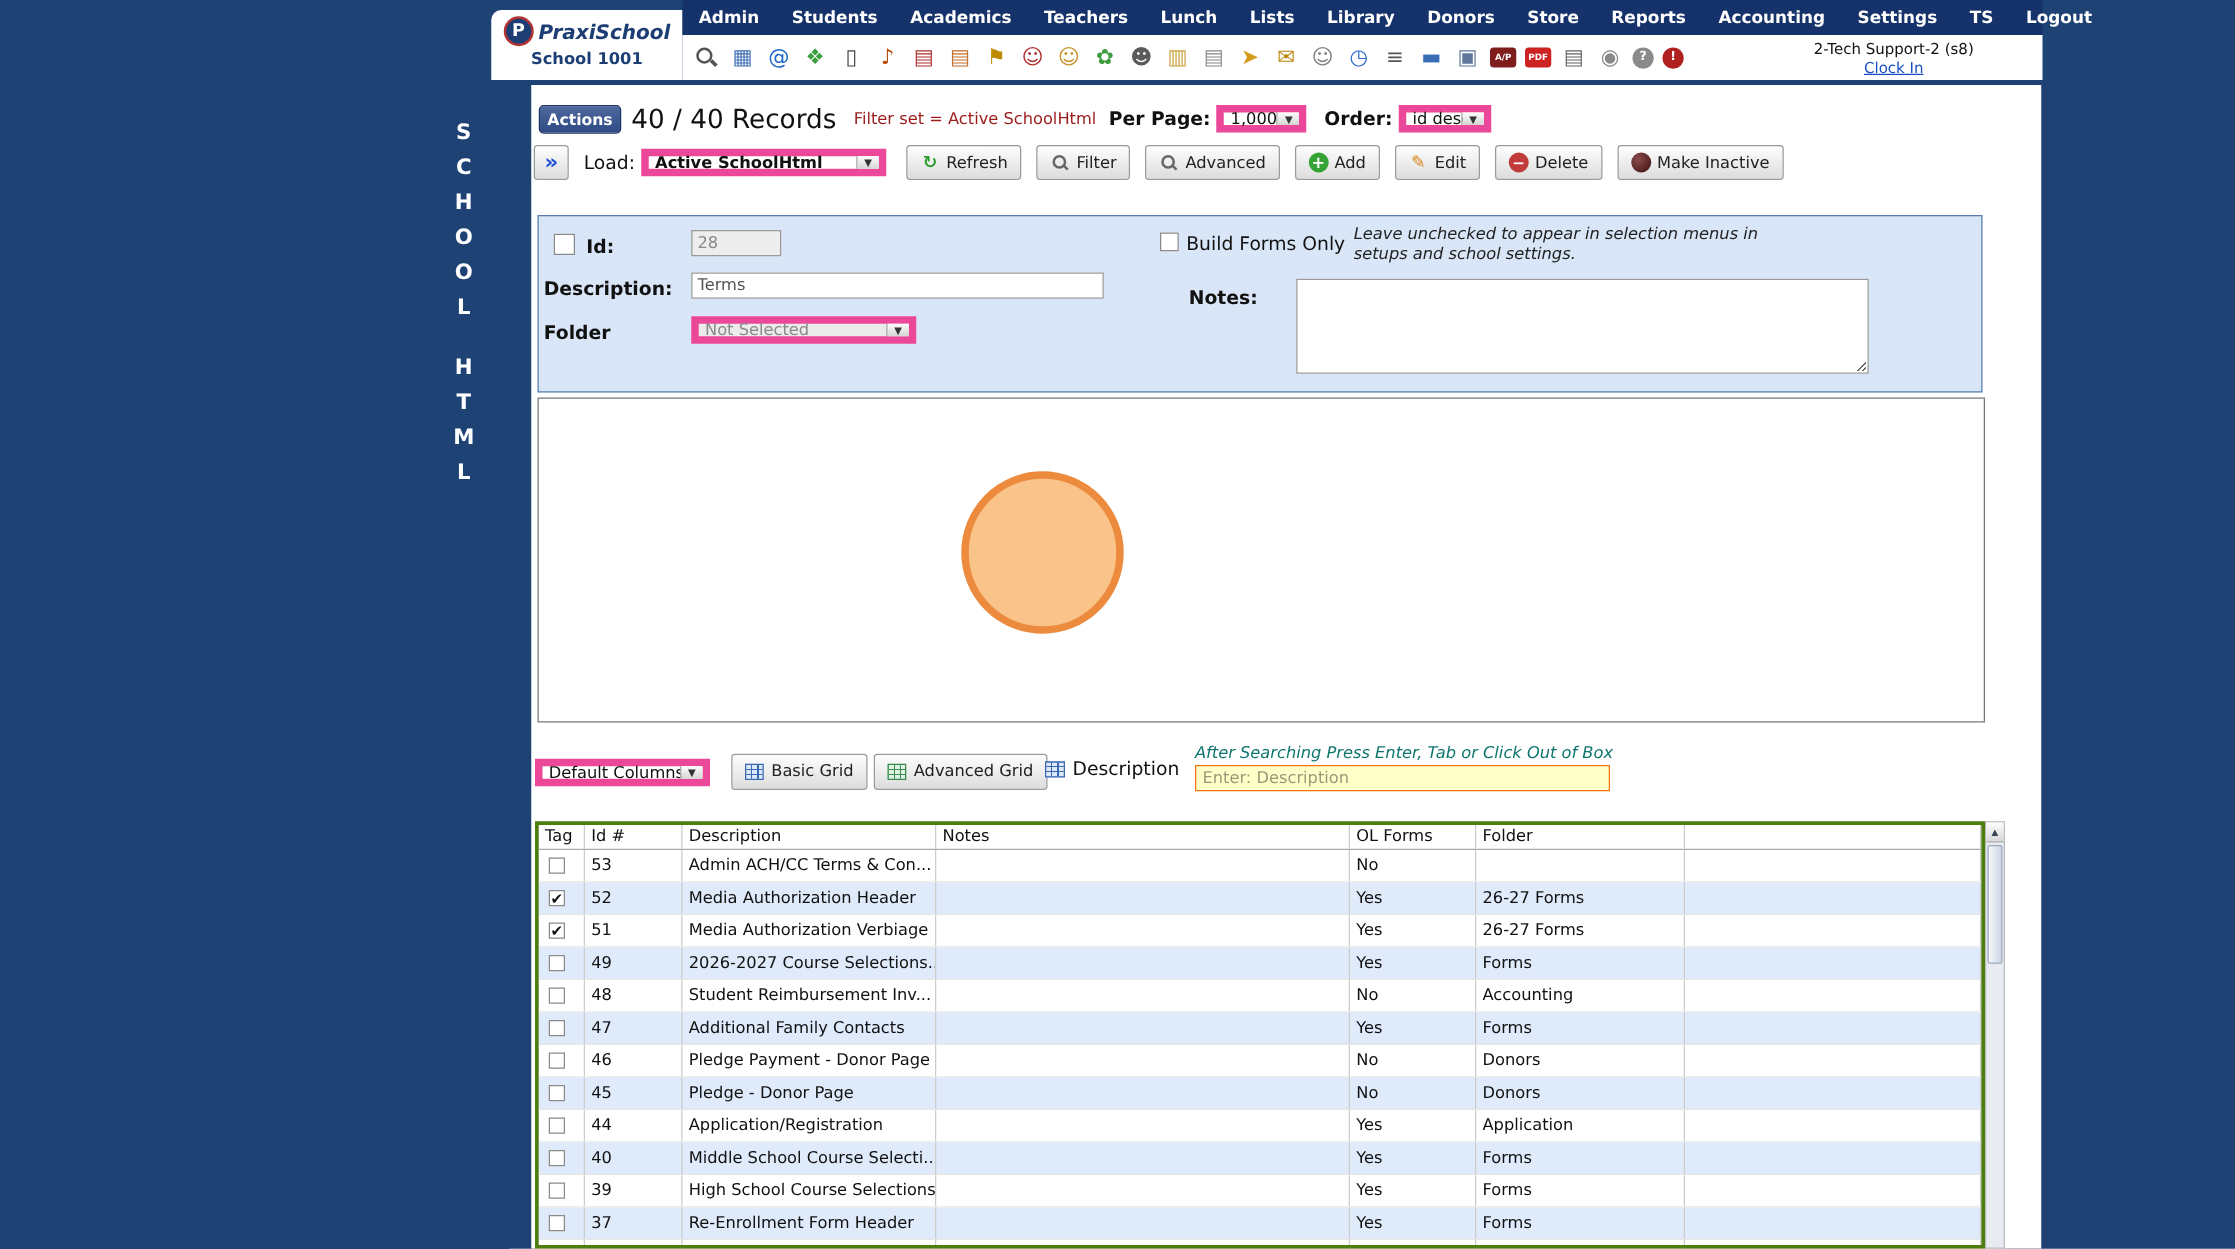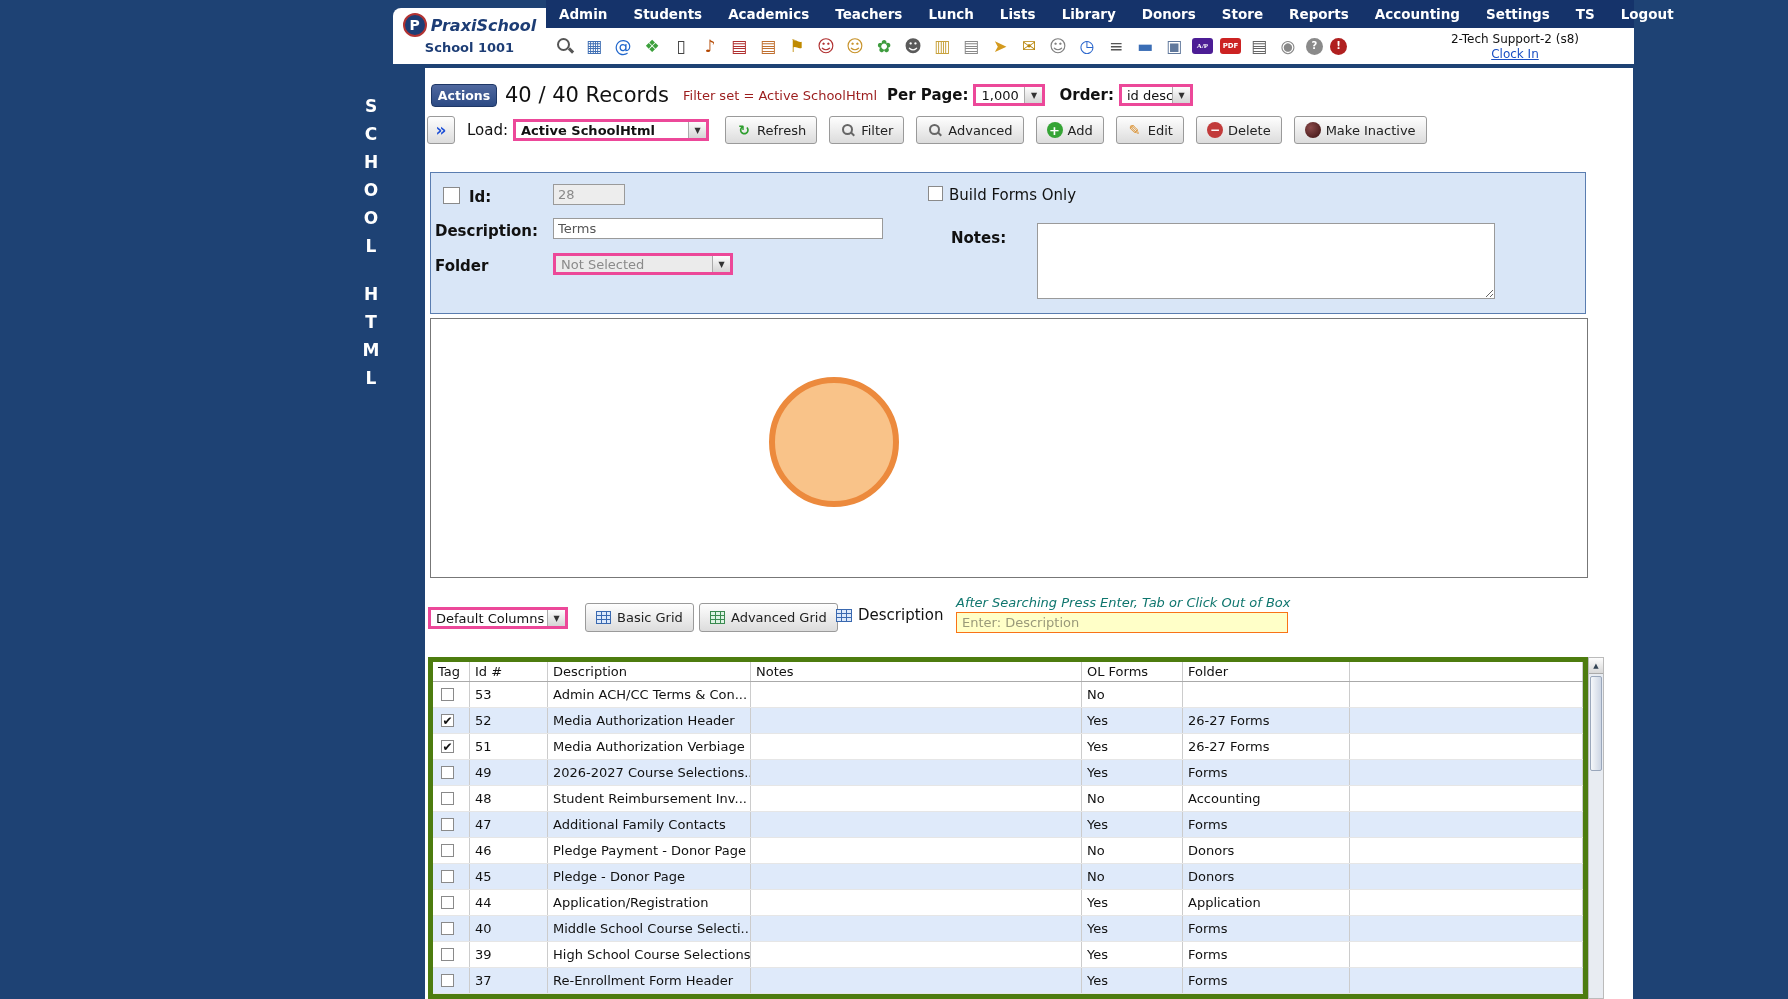--- a/index.html
+++ b/index.html
@@ -38,21 +38,21 @@
   .content{position:absolute;left:425px;top:68px;width:1208px;height:931px;background:#fff;}
 
   .row1{position:absolute;left:6px;top:14px;height:26px;display:flex;align-items:center;}
   .actions-btn{width:66px;height:23px;background:linear-gradient(#50699f,#2c4a84);border:1px solid #1e3766;border-radius:4px;color:#fff;font-size:12.5px;font-weight:bold;font-family:inherit;cursor:pointer;}
   .records{margin-left:8px;font-size:21px;color:#111;}
   .filterset{margin-left:14px;font-size:13px;color:#9b1c1c;}
   .blabel{font-size:15px;font-weight:bold;color:#111;}
   .blabel.pp{margin-left:10px;}
   .blabel.ord{margin-left:14px;}
 
-  .select{display:inline-flex;align-items:center;background:#fff;border:3px solid #ec4899;height:22px;font-size:13px;position:relative;padding-left:5px;padding-right:21px;cursor:pointer;white-space:nowrap;color:#111;margin-left:5px;}
+  .select{display:inline-flex;align-items:center;background:#fff;border:6px solid #ec4899;height:22px;font-size:13px;position:relative;padding-left:5px;padding-right:21px;cursor:pointer;white-space:nowrap;color:#111;margin-left:5px;}
   .select::after{content:"▼";position:absolute;right:0;top:0;bottom:0;width:17px;background:linear-gradient(#fdfdfd,#d5d5d5);border-left:1px solid #aaa;font-size:8px;color:#333;display:flex;align-items:center;justify-content:center;}
   .select.disabled{background:#ebebeb;color:#8a8a8a;}
   .w72{width:72px;} .w74{width:74px;} .w196{width:196px;} .w140{width:140px;}
   .bold{font-weight:bold;}
 
   .row2{position:absolute;left:2px;top:46px;height:32px;display:flex;align-items:center;}
   .expand-btn{width:28px;height:28px;background:linear-gradient(#fefefe,#dcdcdc);border:1px solid #9a9a9a;border-radius:3px;color:#1d4fd7;font-weight:bold;font-size:17px;display:flex;align-items:center;justify-content:center;cursor:pointer;font-family:inherit;}
   .expand-btn::before{content:"»";}
   .loadlabel{margin-left:12px;font-size:15px;color:#111;}
   .load-buttons{display:flex;align-items:flex-start;margin-left:16px;}
@@ -96,21 +96,21 @@
   .gbtn.adv{left:271px;top:8px;}
   .grid-ic{width:15px;height:13px;border:1px solid #3a69b0;background:repeating-linear-gradient(to right,transparent 0 4px,#3a69b0 4px 5px),repeating-linear-gradient(to bottom,transparent 0 3px,#3a69b0 3px 4px),#dce9fb;display:inline-block;}
   .grid-ic.green{border-color:#3a8a50;background:repeating-linear-gradient(to right,transparent 0 4px,#3a8a50 4px 5px),repeating-linear-gradient(to bottom,transparent 0 3px,#3a8a50 3px 4px),#ddf3e3;}
   .desc-ic{position:absolute;left:408px;top:14px;width:16px;height:13px;border:1px solid #3a69b0;background:repeating-linear-gradient(to right,transparent 0 4px,#3a69b0 4px 5px),repeating-linear-gradient(to bottom,transparent 0 3px,#3a69b0 3px 4px),#dce9fb;}
   .desc-lab{position:absolute;left:430px;top:11px;font-size:15px;color:#111;}
   .hint{position:absolute;left:528px;top:0;font-size:13px;font-style:italic;color:#0f766e;}
   .search{position:absolute;left:528px;top:17px;width:332px;height:21px;background:#ffffc8;border:1px solid #f97316;font-size:13px;padding:0 5px;color:#555;font-family:inherit;}
   .search::placeholder{color:#9a9a7a;}
 
   
-  .table-wrap{position:absolute;left:3px;top:589px;width:1160px;height:342px;border:5px solid #4d7c0f;overflow:hidden;background:#fff;}
+  .table-wrap{position:absolute;left:3px;top:589px;width:1160px;height:342px;border:3px solid #4d7c0f;overflow:hidden;background:#fff;}
   .thead,.tr{display:grid;grid-template-columns:37px 78px 203px 331px 101px 167px 1fr;}
   .thead{height:20px;border-bottom:1px solid #aaa;background:#fff;}
   .th{font-size:13px;line-height:19px;padding-left:5px;border-right:1px solid #ccc;overflow:hidden;white-space:nowrap;color:#111;}
   .tr{height:26px;background:#fff;border-bottom:1px solid #e6e6e6;cursor:pointer;}
   .tr.alt{background:#dfeafa;}
   .td{font-size:13px;line-height:25px;padding-left:5px;border-right:1px solid #ccc;overflow:hidden;white-space:nowrap;color:#111;}
   .td.tag{display:flex;align-items:center;padding-left:8px;}
   .cb{width:13px;height:13px;background:#fff;border:1px solid #8a8a8a;display:inline-flex;align-items:center;justify-content:center;font-size:12px;font-weight:bold;color:#111;cursor:pointer;line-height:1;}
   .cb.checked::after{content:"✔";}
 
@@ -183,21 +183,21 @@
       <span class="tbi" style="color: rgb(90, 90, 90);">☻</span>
       <span class="tbi" style="color: rgb(200, 162, 60);">▥</span>
       <span class="tbi" style="color: rgb(138, 138, 138);">▤</span>
       <span class="tbi" style="color: rgb(212, 154, 30);">➤</span>
       <span class="tbi" style="color: rgb(184, 134, 11);">✉</span>
       <span class="tbi" style="color: rgb(128, 128, 128);">☺</span>
       <span class="tbi" style="color: rgb(42, 102, 204);">◷</span>
       <span class="tbi" style="color: rgb(85, 85, 85);">≡</span>
       <span class="tbi" style="color: rgb(58, 109, 181);">▬</span>
       <span class="tbi" style="color: rgb(96, 120, 156);">▣</span>
-      <span class="tbi badge" style="background: #4c1d95; font-family: Liberation Serif, serif;">A/P</span>
+      <span class="tbi badge" style="background: #7f1d1d;">A/P</span>
       <span class="tbi badge" style="background: rgb(204, 34, 34);">PDF</span>
       <span class="tbi" style="color: rgb(102, 102, 102);">▤</span>
       <span class="tbi" style="color: rgb(136, 136, 136);">◉</span>
       <span class="tbi badge round" style="background: rgb(138, 138, 138);">?</span>
       <span class="tbi badge round" style="background: rgb(176, 32, 32);">!</span>
     </div>
   <div class="user-block">
     <div>2-Tech Support-2 (s8)</div>
     <a class="clock-in">Clock In</a>
   </div>
@@ -256,20 +256,21 @@
         </button>
       </div>
   </div>
 
   <div class="form-panel">
     <span class="cbx" style="left:12px;top:14px;"></span>
     <span class="flabel" style="left:38px;top:15px;">Id:</span>
     <input class="inp id-inp" value="28" style="">
     <span class="cbx sm" style="left:497px;top:13px;"></span>
     <span class="bf-label">Build Forms Only</span>
+    <div class="bf-note">Leave unchecked to appear in selection menus in setups and school settings.</div>
     <span class="flabel" style="left:4px;top:49px;">Description:</span>
     <input class="inp desc-inp" value="Terms" style="">
     <span class="flabel" style="left:520px;top:56px;">Notes:</span>
     <textarea class="notes-ta" style=""></textarea>
     <span class="flabel" style="left:4px;top:84px;">Folder</span>
     <div class="select disabled folder-sel">
         <span>Not Selected</span>
       </div>
   </div>
 

